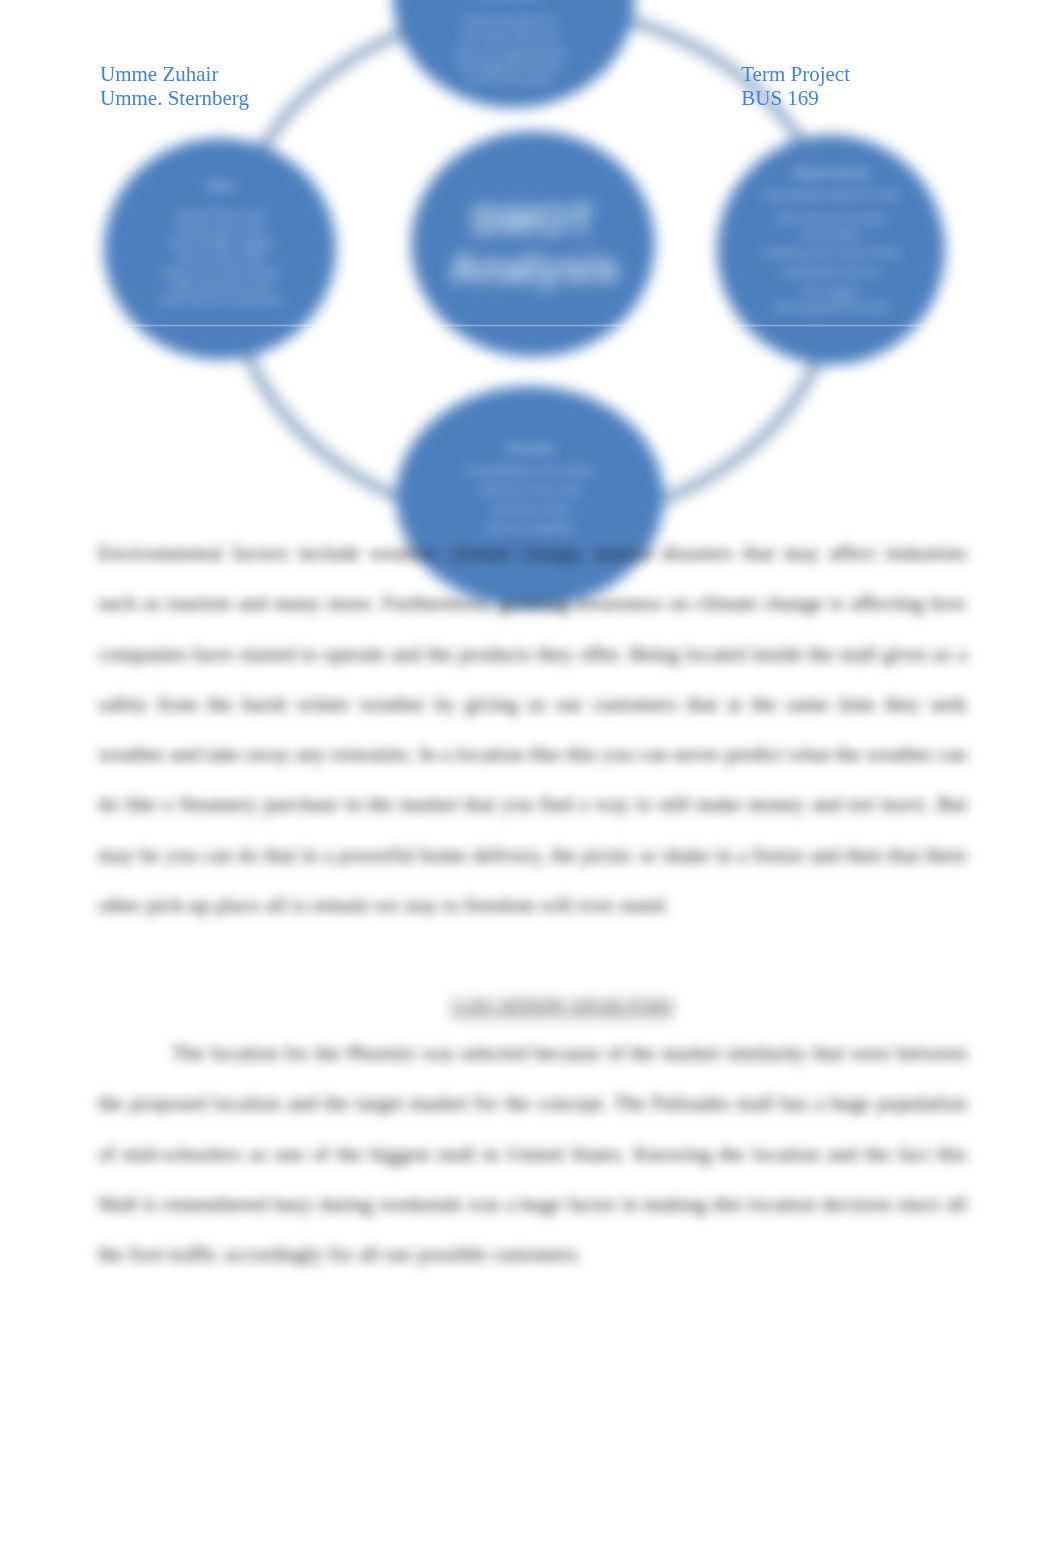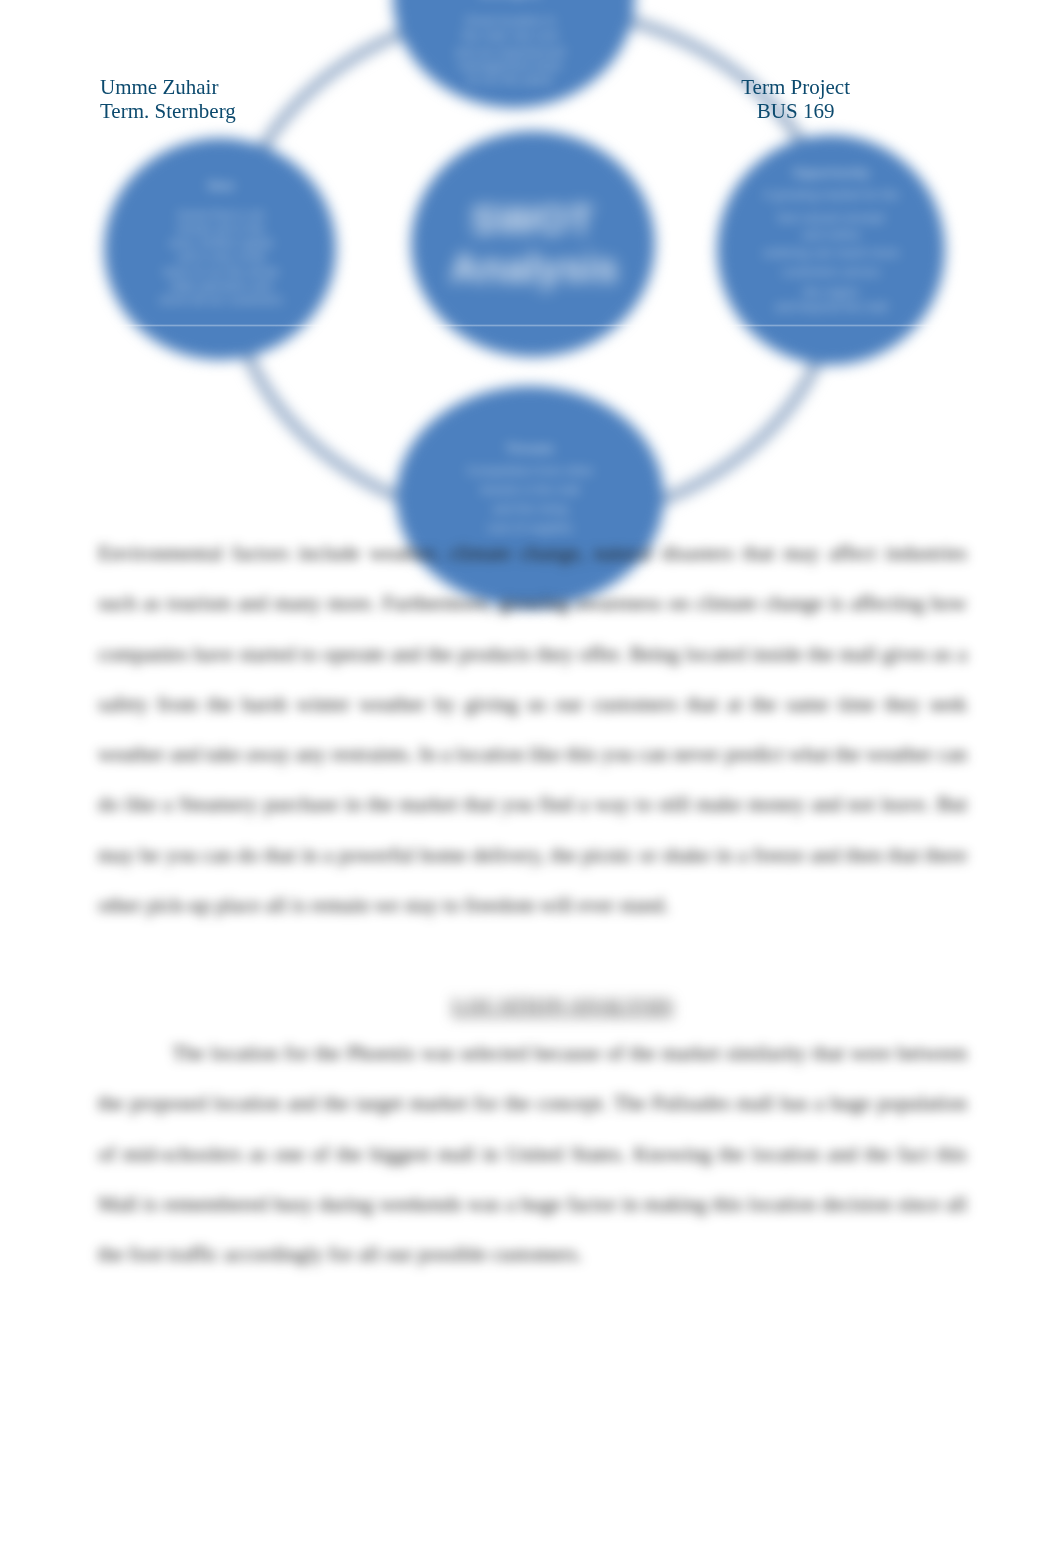--- a/index.html
+++ b/index.html
@@ -3,23 +3,23 @@
 <meta charset="utf-8">
 <title>Term Project</title>
 <style>
   html,body{margin:0;padding:0;background:#ffffff;}
   body{width:1062px;height:1561px;overflow:hidden;
        font-family:"Liberation Serif","DejaVu Serif",serif;
        -webkit-font-smoothing:antialiased;}
   .page{position:relative;width:1062px;height:1561px;background:#fff;overflow:hidden;}
 
   
-  .hdr{position:absolute;top:76px;font-size:21px;line-height:23.6px;color:#0c4a6e;z-index:6;white-space:nowrap;}
+  .hdr{position:absolute;top:63px;font-size:21px;line-height:23.6px;color:#3b82f6;z-index:6;white-space:nowrap;}
   .hdr-l{left:100px;text-align:left;}
-  .hdr-r{right:212px;text-align:center;font-family:Liberation Serif, serif;}
+  .hdr-r{right:212px;text-align:left;font-family:Liberation Serif, serif;}
 
   
   .diagram{position:absolute;left:0;top:0;width:1062px;height:640px;z-index:1;}
   .diagram svg{display:block;}
   .blurwrap{filter:blur(7px);}
   .blurwrap2{filter:blur(6px);}
   .blurwrap3{filter:blur(8px);}
 
   
   .txt{position:absolute;left:98px;width:869px;z-index:4;
@@ -95,21 +95,21 @@
           <text x="530" y="532">cost of supplies</text>
         </g>
       </g>
     </svg>
   </div>
 
   <div class="hairline" style="top:324px"></div>
 
   <div class="hdr hdr-l">
     <div>Umme Zuhair</div>
-    <div>Term. Sternberg</div>
+    <div>Umme. Sternberg</div>
   </div>
   <div class="hdr hdr-r">
     <div>Term Project</div>
     <div>BUS 169</div>
   </div>
 
   <div class="txt" style="top:528px">
     <p>Environmental factors include weather, climate change, natural disasters that may affect industries such as tourism and many more. Furthermore, growing awareness on climate change is affecting how companies have started to operate and the products they offer. Being located inside the mall gives us a safety from the harsh winter weather by giving us our customers that at the same time they seek weather and take away any restraints. In a location like this you can never predict what the weather can do like a Steamery purchase in the market that you find a way to still make money and not leave. But may be you can do that in a powerful home delivery, the picnic or shake in a freeze and then that there other pick-up place all is remain we stay to freedom will ever stand.</p>
   </div>
 

